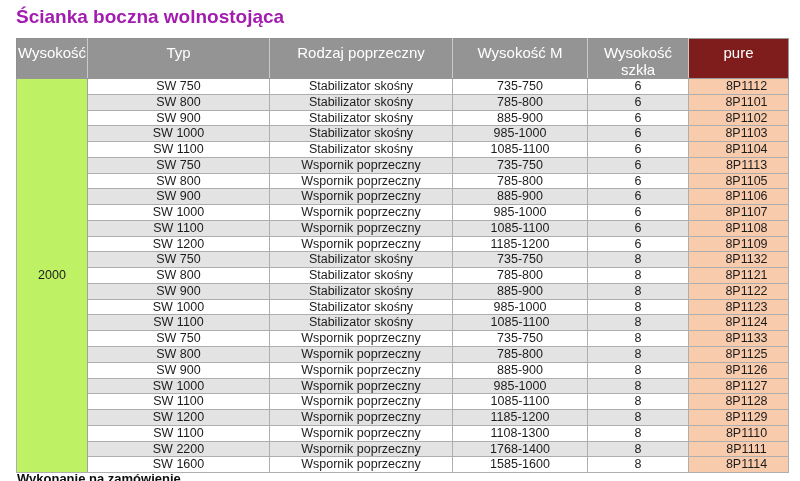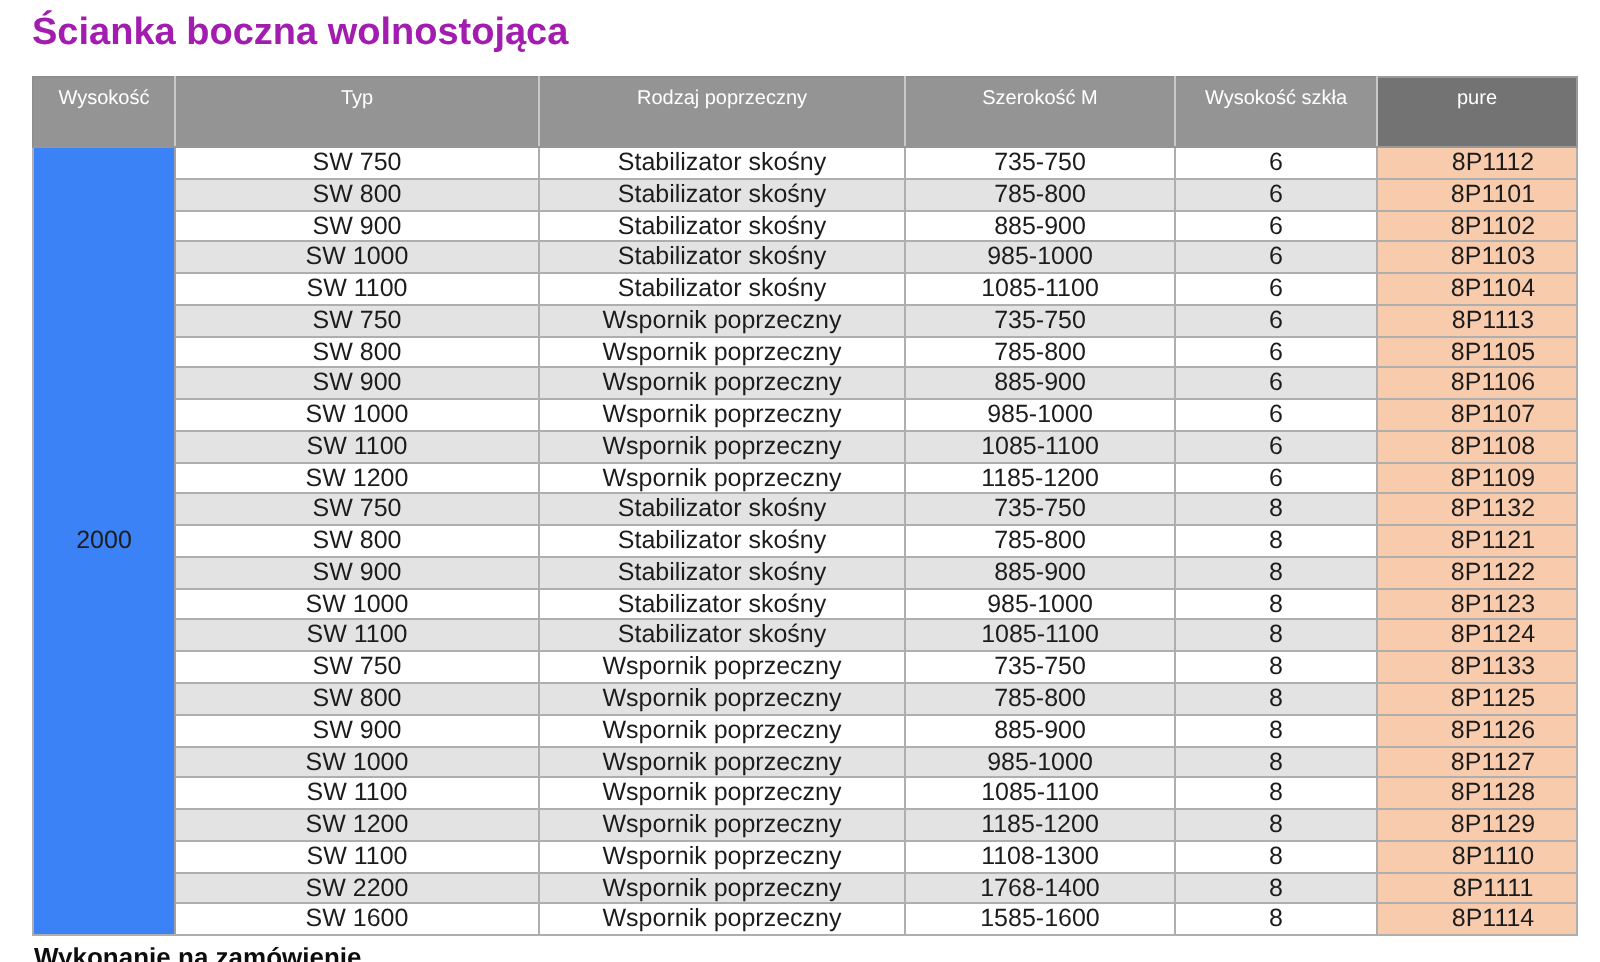--- a/index.html
+++ b/index.html
@@ -35,48 +35,48 @@
   col.c0 { width: 71px; }
   col.c1 { width: 182px; }
   col.c2 { width: 183px; }
   col.c3 { width: 135px; }
   col.c4 { width: 101px; }
   col.c5 { width: 100px; }
 
   th {
     background: #949494;
     color: #ffffff;
-    font-size: 10px;
+    font-size: 15px;
     font-weight: normal;
     text-align: center;
     vertical-align: top;
     height: 29px;
     padding: 5px 0 0 0;
     border-right: 1px solid #c9c9c9;
     border-bottom: 1px solid #969696;
   }
   th.pure-header {
-    background: #737373;
+    background: #7f1d1d;
     color: #ffffff;
     border: 1px solid #9a9a9a;
   }
   td {
     height: 14.76px;
     padding: 0;
     font-size: 12.5px;
     color: #1c1c1c;
     text-align: center;
     vertical-align: middle;
     line-height: 14.76px;
     border: 1px solid #aeaeae;
     white-space: nowrap;
     overflow: hidden;
   }
   td.height-cell {
-    background: #3b82f6;
+    background: #bef264;
     border-right: 1px solid #a0a0a0;
   }
   tbody tr:nth-child(even) td.data-cell { background: #e3e3e3; }
   tbody tr:nth-child(odd)  td.data-cell { background: #ffffff; }
   td.pure-cell { background: #f8cbad; padding-left: 16px; }
 
   .footnote {
     position: absolute;
     left: 17px;
     top: 471px;
@@ -99,21 +99,21 @@
         <col class="c2">
         <col class="c3">
         <col class="c4">
         <col class="c5">
     </colgroup>
     <thead>
       <tr id="header-row">
           <th>Wysokość</th>
           <th>Typ</th>
           <th>Rodzaj poprzeczny</th>
-          <th>Szerokość M</th>
+          <th>Wysokość M</th>
           <th>Wysokość szkła</th>
           <th class="pure-header">pure</th>
         </tr>
     </thead>
     <tbody id="table-body">
         <tr>
           <td rowspan="25" class="height-cell">2000</td>
           <td class="data-cell">SW 750</td>
           <td class="data-cell">Stabilizator skośny</td>
           <td class="data-cell">735-750</td>

